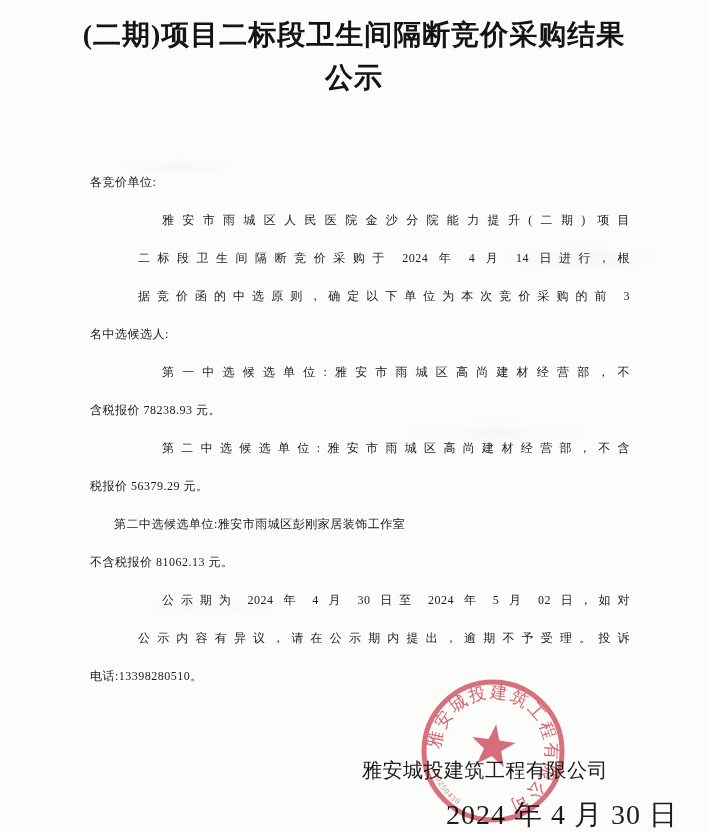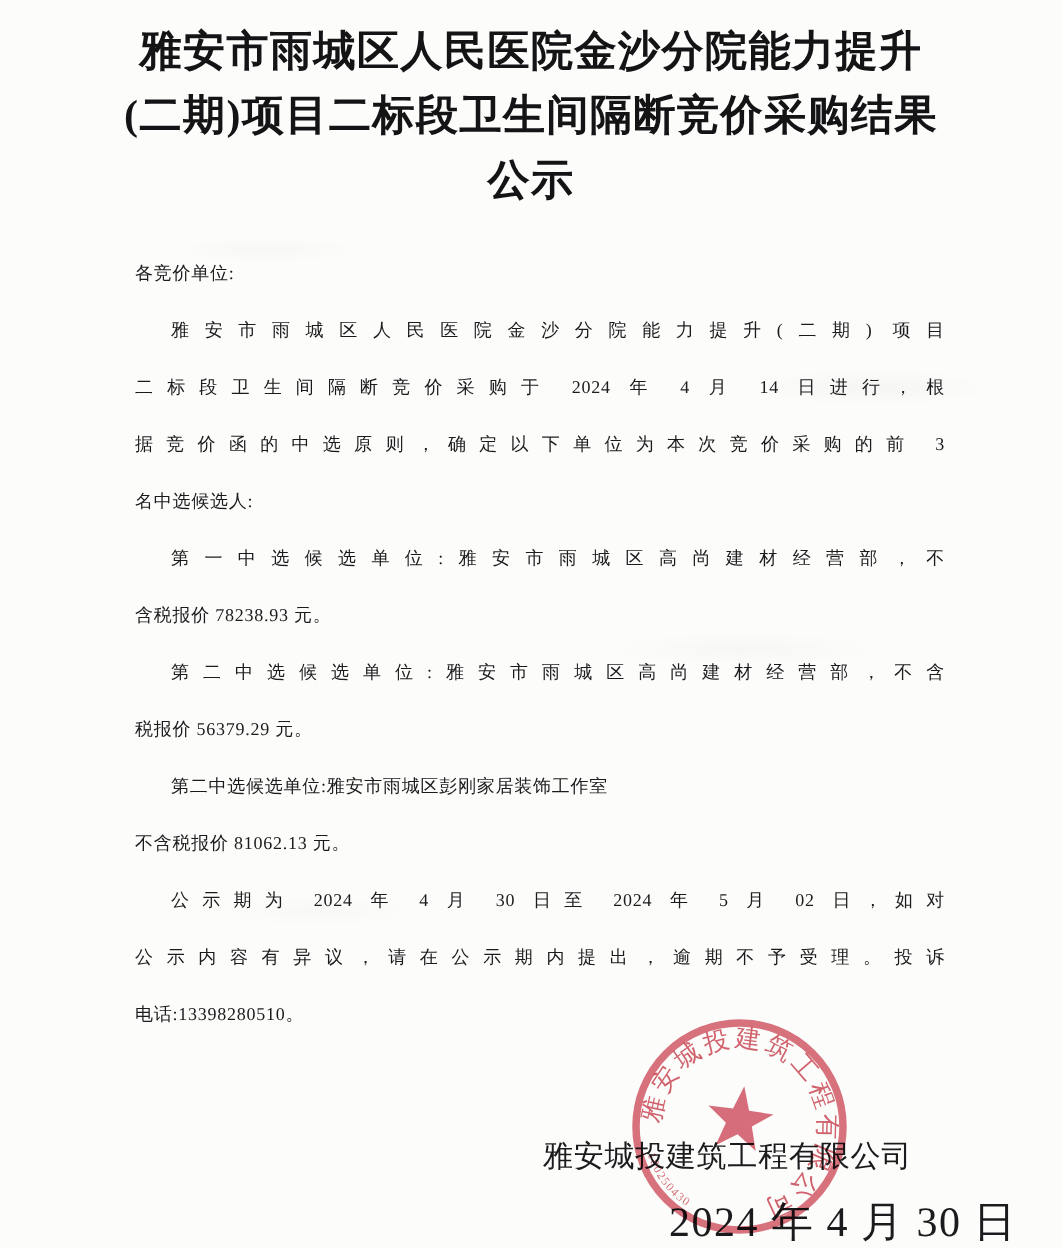--- a/index.html
+++ b/index.html
@@ -21,37 +21,36 @@
     font-size:28px;line-height:43px;letter-spacing:1px;
     color:#141416;
   }
   .title div{white-space:nowrap;}
   .bodytext{
     position:absolute;top:163px;left:90px;width:540px;
     font-size:12px;line-height:38px;letter-spacing:0.5px;
     color:#1b1b1e;
   }
   .bl{white-space:pre;}
-  .bl.j{white-space:normal;text-align:justify;text-align-last:justify;text-justify:inter-character;}
+  .bl.j{white-space:normal;text-align:justify;text-align-last:justify;text-justify:inter-character;margin-left:48px;}
   .bl.ind{text-indent:2em;}
   .sig-company{position:absolute;top:757px;left:362px;font-size:20px;letter-spacing:0.5px;white-space:pre;color:#1b1b1e;}
   .sig-date{position:absolute;top:796px;left:446px;font-size:28px;letter-spacing:1px;white-space:pre;color:#1b1b1e;}
   .seal{
     position:absolute;left:413px;top:671px;width:160px;height:160px;
     mix-blend-mode:multiply;filter:blur(0.4px);opacity:0.92;
   }
   .seal svg{width:160px;height:160px;display:block;}
 </style>
 </head>
 <body>
 
 <div class="page">
 
   <div class="title">
-    <div>雅安市雨城区人民医院金沙分院能力提升</div>
     <div>(二期)项目二标段卫生间隔断竞价采购结果</div>
     <div>公示</div>
   </div>
 
   <div class="bodytext">
     <div class="bl">各竞价单位:</div>
     <div class="bl j ind">雅安市雨城区人民医院金沙分院能力提升(二期) 项目</div>
     <div class="bl j">二标段卫生间隔断竞价采购于 2024 年 4 月 14 日进行，根</div>
     <div class="bl j">据竞价函的中选原则，确定以下单位为本次竞价采购的前 3</div>
     <div class="bl">名中选候选人:</div>

